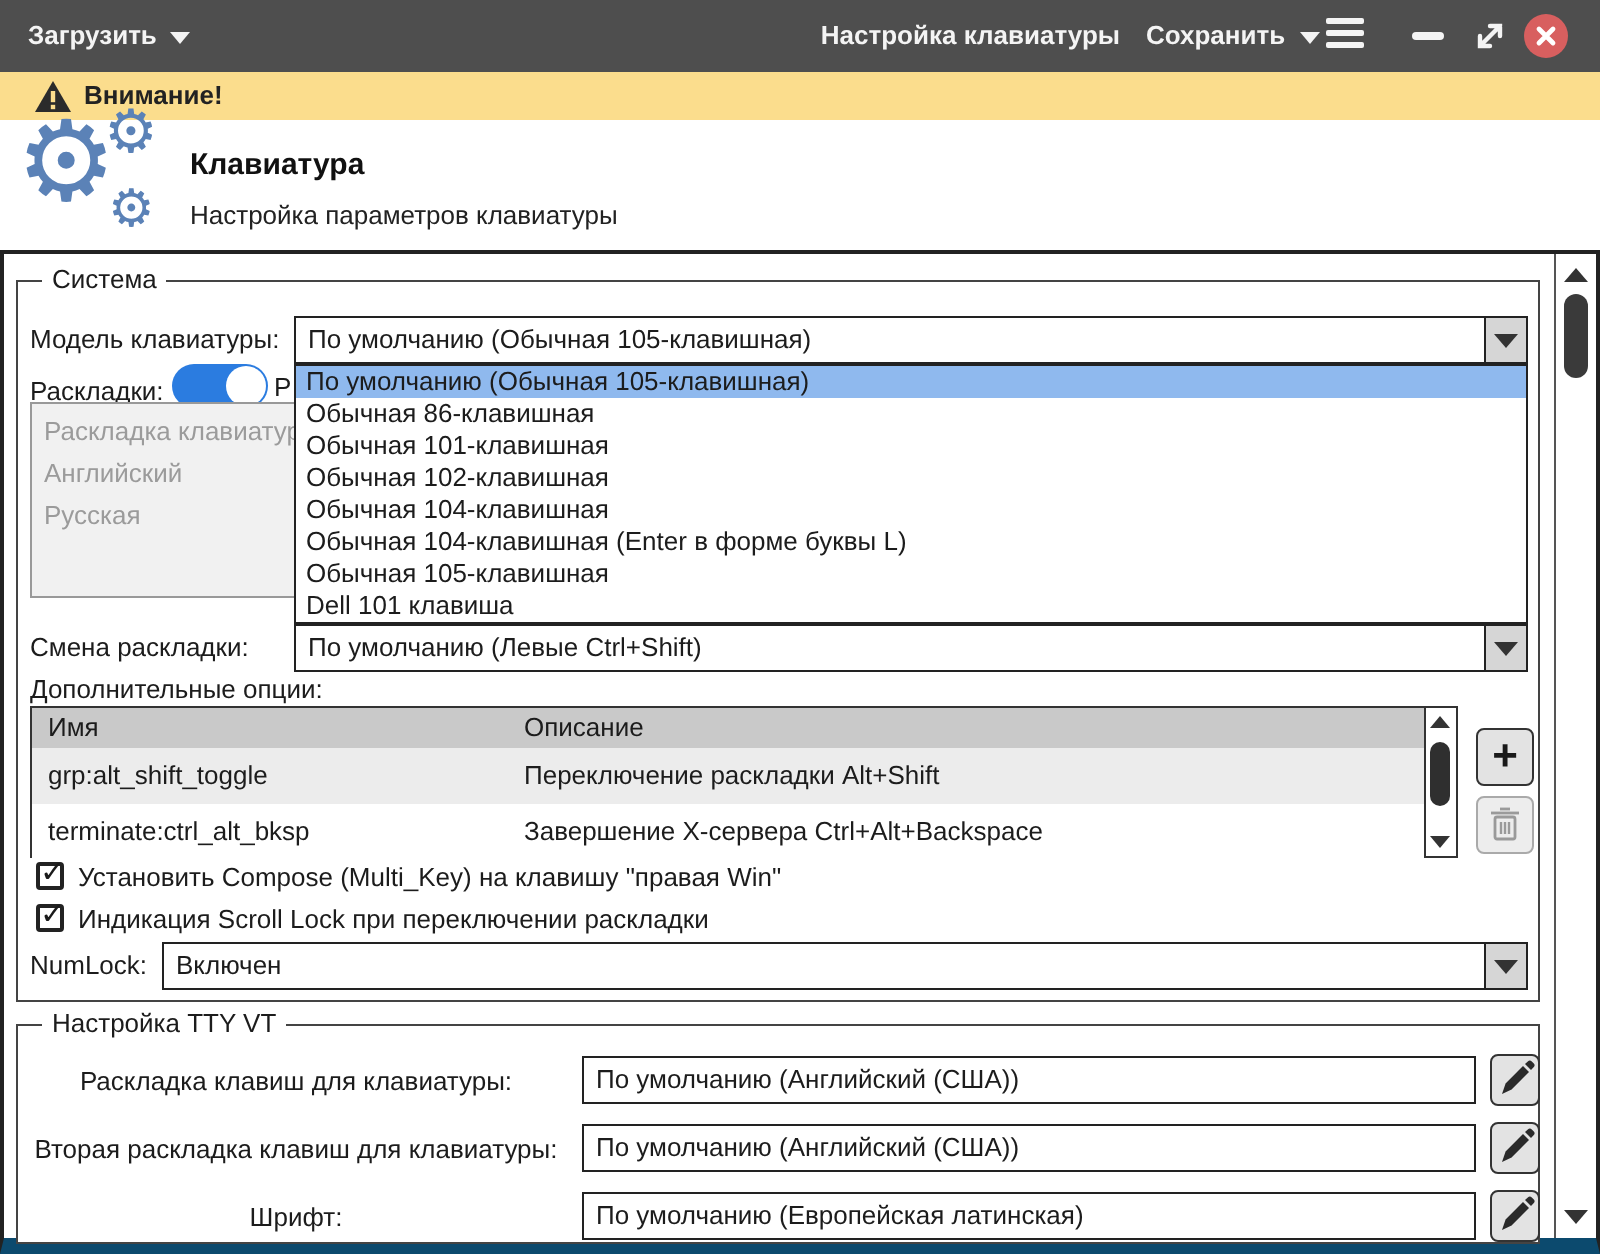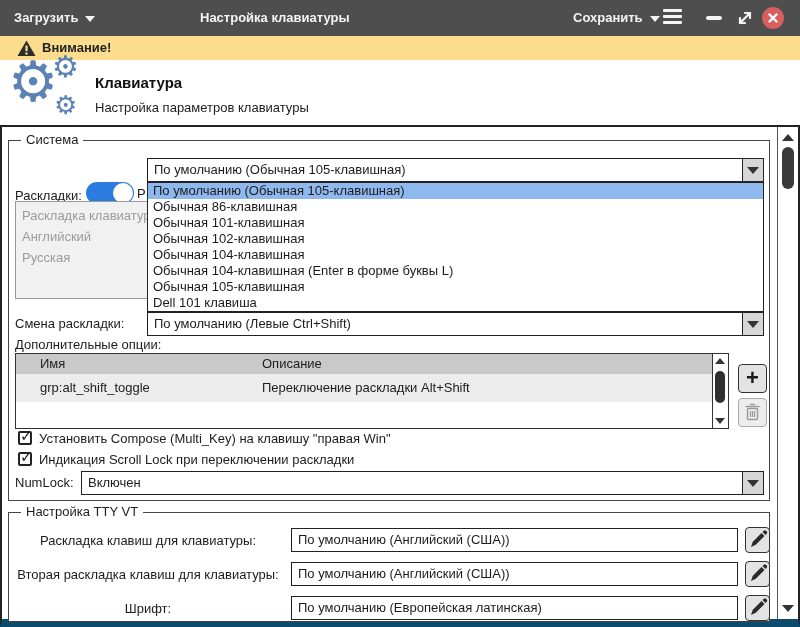--- a/index.html
+++ b/index.html
@@ -9,21 +9,21 @@
     font-family:"Liberation Sans","DejaVu Sans",sans-serif; font-size:13px; color:#1c1c1c;
     overflow:hidden;
   }
   
   .titlebar { position:absolute; left:0; top:0; width:800px; height:36px; background:#4e4e4e; }
   .tb-text { color:#f4f4f4; font-weight:700; font-size:13px; }
   .load-btn { position:absolute; left:14px; top:0; height:36px; line-height:36px; cursor:pointer; }
   .save-btn { position:absolute; left:573px; top:0; height:36px; line-height:36px; cursor:pointer; }
   .caret-down { display:inline-block; width:0; height:0; margin-left:7px; vertical-align:middle;
     border-left:5px solid transparent; border-right:5px solid transparent; border-top:6px solid #f4f4f4; }
-  .tb-title { position:absolute; left:200px; right:240px; top:0; height:36px; line-height:36px; text-align:left; }
+  .tb-title { position:absolute; left:200px; right:240px; top:0; height:36px; line-height:36px; text-align:right; }
   .hamburger { position:absolute; left:663px; top:9px; width:19px; height:18px; cursor:pointer; }
   .hamburger div { height:3px; background:#f4f4f4; margin-bottom:3px; border-radius:1px; }
   .min-btn { position:absolute; left:706px; top:16px; width:16px; height:4px; background:#f4f4f4; border-radius:2px; cursor:pointer; }
   .expand-btn { position:absolute; left:735px; top:8px; width:20px; height:20px; cursor:pointer; }
   .close-btn { position:absolute; left:762px; top:7px; width:22px; height:22px; border-radius:50%; background:#d85f5f; cursor:pointer; }
   
   .warnbar { position:absolute; left:0; top:36px; width:800px; height:24px; background:#fbdd8d; }
   .warn-icon { position:absolute; left:17px; top:4px; }
   .warn-text { position:absolute; left:42px; top:0; height:24px; line-height:24px; font-weight:600; color:#222; }
   
@@ -66,21 +66,21 @@
   
   .listbox { position:absolute; left:6px; top:60px; width:133px; height:98px; background:#f1f1f1; border:1px solid #999; overflow:hidden; }
   .listbox div { padding:1px 6px; color:#9b9b9b; white-space:nowrap; line-height:19px; cursor:default; }
   .listbox div:first-child { padding-top:4px; }
   
   .otable { position:absolute; left:6px; top:212px; width:714px; height:76px; border:1px solid #333; background:#fff; }
   .otable .thead { position:absolute; left:0; top:0; right:16px; height:20px; background:#c9c9c9; line-height:20px; }
   .otable .trow { position:absolute; left:0; right:16px; height:28px; line-height:28px; cursor:pointer; }
   .otable .r0 { top:20px; background:#ececec; }
   .otable .r1 { top:48px; background:#fff; }
-  .otable .c1 { position:absolute; left:8px; white-space:nowrap;margin-left:16px; }
+  .otable .c1 { position:absolute; left:8px; white-space:nowrap; }
   .otable .c2 { position:absolute; left:246px; white-space:nowrap; }
   .otable .tscroll { position:absolute; right:0; top:0; bottom:0; width:16px; background:#fff; border-left:1px solid #333; }
   .otable .tscroll .arr-up { position:absolute; left:2px; top:4px; border-left-width:5px; border-right-width:5px; border-bottom-width:6px; cursor:pointer; }
   .otable .tscroll .arr-dn { position:absolute; left:2px; bottom:4px; border-left-width:5px; border-right-width:5px; border-top-width:6px; cursor:pointer; }
   .otable .tscroll .thumb { position:absolute; left:2px; top:17px; width:10px; height:32px; background:#2f2f2f; border-radius:5px; cursor:pointer; }
   
   .sq-btn { position:absolute; left:729px; width:29px; height:29px; background:#e3e3e3; border:1px solid #333; border-radius:4px; cursor:pointer; text-align:center; }
   .add-btn { top:223px; font-size:22px; font-weight:700; line-height:26px; color:#1a1a1a; }
   .del-btn { top:257px; border-color:#aaa; background:#ededed; cursor:default; }
   
@@ -140,20 +140,21 @@
     </div>
     <div class="hdr-title">Клавиатура</div>
     <div class="hdr-sub">Настройка параметров клавиатуры</div>
   </div>
 
   <div class="main">
 
     <div class="fset fset-system">
       <div class="legend">Система</div>
 
+      <div class="lbl" style="left:6px; top:17px; line-height:24px;">Модель клавиатуры:</div>
       <div class="combo" style="left:138px; top:17px; width:617px;">
         <div class="val">По умолчанию (Обычная 105-клавишная)</div>
         <div class="btn">
             <span class="arr-dn"></span>
           </div>
       </div>
 
       <div class="dropdown">
         <div class="dd-item selected">По умолчанию (Обычная 105-клавишная)</div>
         <div class="dd-item">Обычная 86-клавишная</div>
@@ -189,20 +190,24 @@
 
       <div class="otable">
         <div class="thead">
           <span class="c1">Имя</span>
           <span class="c2">Описание</span>
         </div>
         <div class="trow r0">
           <span class="c1">grp:alt_shift_toggle</span>
           <span class="c2">Переключение раскладки Alt+Shift</span>
         </div>
+        <div class="trow r1">
+          <span class="c1">terminate:ctrl_alt_bksp</span>
+          <span class="c2">Завершение X-сервера Ctrl+Alt+Backspace</span>
+        </div>
         <div class="tscroll">
           <span class="arr-up"></span>
           <span class="thumb"></span>
           <span class="arr-dn"></span>
         </div>
       </div>
 
       <div class="sq-btn add-btn">+</div>
       <div class="sq-btn del-btn">
         <svg width="17" height="19" viewBox="0 0 17 19" style="margin-top:4px;">

